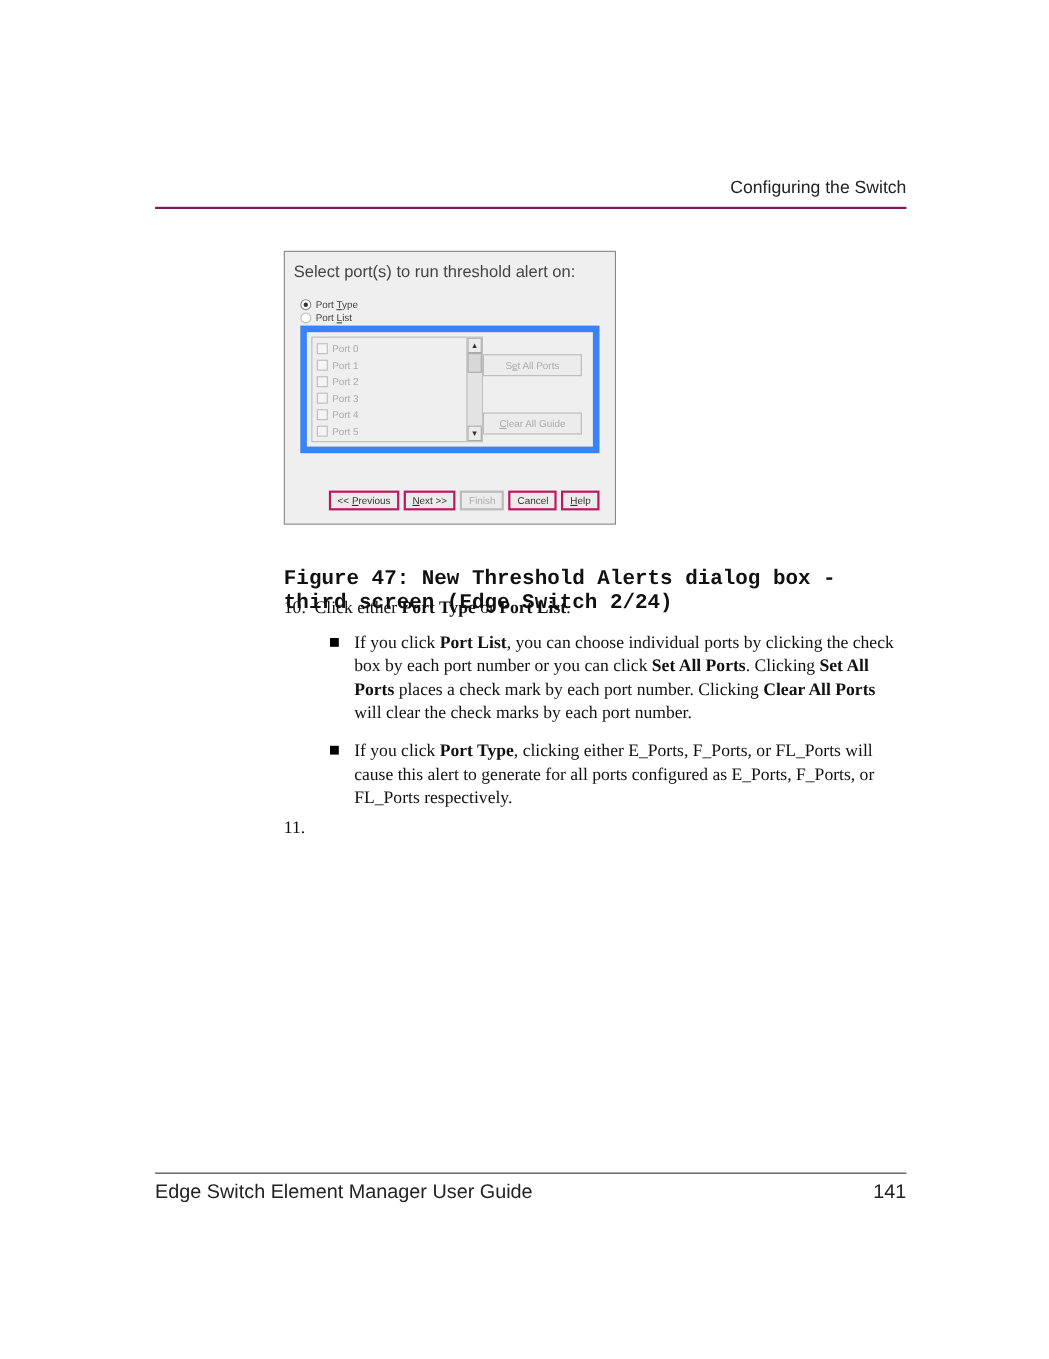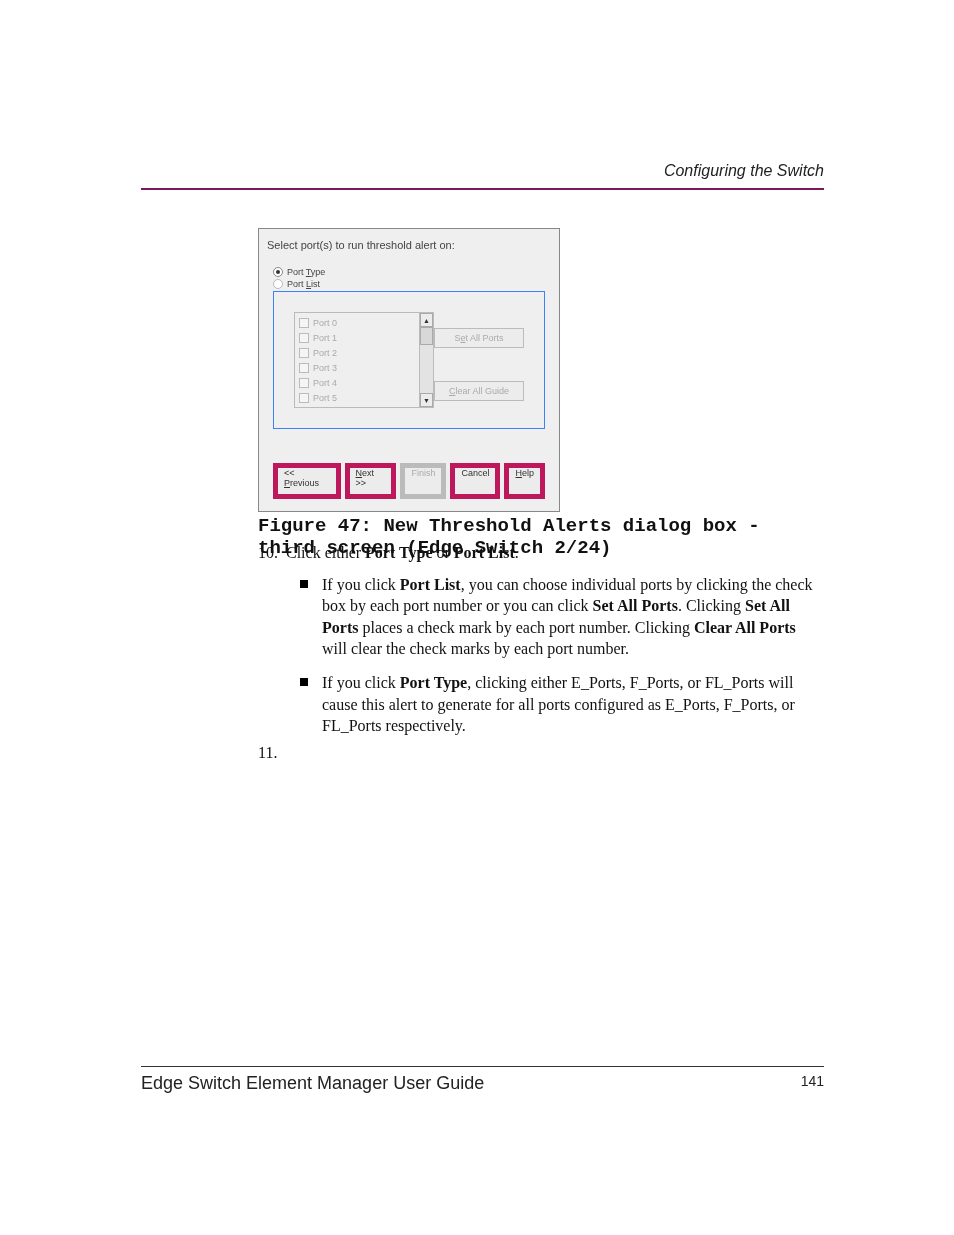--- a/index.html
+++ b/index.html
@@ -1,58 +1,58 @@
 <!DOCTYPE html>
 <html><head>
 <meta charset="utf-8">
 <style>
   * { box-sizing: border-box; margin: 0; padding: 0; }
   html, body { width: 954px; height: 1235px; background: #fff; font-family: "Times New Roman", Times, serif; }
   .page { position: relative; width: 954px; height: 1235px; }
-  .header-area { position: absolute; top: 162px; left: 141px; right: 130px; font-style: italic; }
+  .header-area { position: absolute; top: 162px; left: 141px; right: 130px; }
   .header-title { text-align: right; font-family: "Segoe UI", "Helvetica Neue", Arial, sans-serif; font-size: 16px; color: #222; font-weight: 400; }
   .purple-rule { margin-top: 8px; height: 2px; background: #7a1a5a; width: 100%; }
   .dialog { position: absolute; top: 228px; left: 258px; width: 302px; border: 1px solid #888; background: #efefef; font-family: Tahoma, Arial, sans-serif; font-size: 9px; color: #444; }
   .dialog-inner { padding: 10px 8px 6px 8px; }
-  .dialog-instruction { font-size: 11px; margin-bottom: 16px; }
+  .dialog-instruction { font-size: 15px; margin-bottom: 16px; }
   .radio-row { display: flex; align-items: center; gap: 4px; margin: 2px 0 2px 6px; }
   .radio-dot { width: 10px; height: 10px; border-radius: 50%; border: 1px solid #888; background: #fff; display: inline-flex; align-items: center; justify-content: center; }
   .radio-dot.selected::after { content: ""; width: 4px; height: 4px; border-radius: 50%; background: #333; display: block; }
   .radio-dot.disabled { border-color: #bbb; }
   .radio-label { font-size: 9px; }
   .u { text-decoration: underline; }
   .subgroup { border: 1px solid #bbb; margin: 2px 6px 6px 6px; padding: 4px 6px; background: #efefef; }
   .subgroup .radio-row { margin-left: 0; }
   .subgroup .radio-label { color: #999; }
-  .portlist-group { border: 1px solid #3b82f6; margin: 0 6px; padding: 20px; display: flex; }
+  .portlist-group { border: 6px solid #3b82f6; margin: 0 6px; padding: 4px; display: flex; }
   .portlist-left { width: 156px; border: 1px solid #bbb; background: #efefef; padding: 0; position: relative; display: flex; }
   .portlist-items { flex: 1; padding: 2px 2px; }
   .port-item { display: flex; align-items: center; gap: 4px; height: 15px; padding-left: 2px; }
   .checkbox-box { width: 10px; height: 10px; border: 1px solid #bbb; background: #f5f5f5; }
   .port-item-label { color: #aaa; font-size: 9px; }
   .scrollbar { width: 14px; background: #e3e3e3; border-left: 1px solid #bbb; display: flex; flex-direction: column; justify-content: space-between; }
   .scroll-btn { height: 14px; background: #ececec; border: 1px solid #aaa; display: flex; align-items: center; justify-content: center; font-size: 7px; color: #333; }
   .scroll-thumb { flex: 0 0 18px; background: #d8d8d8; border: 1px solid #aaa; margin: 0; }
   .scroll-track { flex: 1; }
   .portlist-right { display: flex; flex-direction: column; justify-content: space-around; gap: 18px; padding-top: 8px; }
   .dlg-btn { width: 90px; height: 20px; border: 1px solid #bbb; background: #ececec; color: #aaa; font-size: 9px; display: flex; align-items: center; justify-content: center; }
   .dialog-footer { margin-top: 30px; padding: 4px 6px 6px 6px; display: flex; justify-content: flex-end; gap: 4px; }
-  .footer-btn { height: 36px; padding: 0 6px; border: 5px solid #be185d; background: #ececec; font-size: 9px; display: flex; justify-content: center; color: #333; }
+  .footer-btn { height: 18px; padding: 0 6px; border: 2px solid #be185d; background: #ececec; font-size: 9px; display: flex; align-items: center; justify-content: center; color: #333; }
   .footer-btn.disabled { color: #aaa; border-color: #bbb; }
   .caption { position: absolute; top: 515px; left: 258px; right: 140px; font-family: Liberation Mono, monospace; font-size: 19px; font-weight: 700; color: #111; }
   .ol-item { position: absolute; left: 258px; right: 140px; font-size: 16px; line-height: 1.35; color: #111; }
   .ol-num { position: absolute; left: -28px; width: 26px; text-align: left; }
   .ol-item-inner { position: relative; }
   .bullet-list { margin-top: 10px; }
   .bullet-item { position: relative; padding-left: 36px; margin-bottom: 12px; }
   .bullet-square { position: absolute; left: 14px; top: 6px; width: 8px; height: 8px; background: #000; }
   .link { color: #1a3ea0; }
   .footer-rule { position: absolute; left: 141px; right: 130px; top: 1066px; height: 1px; background: #333; }
   .footer-left { position: absolute; left: 141px; top: 1073px; font-family: "Segoe UI", Arial, sans-serif; font-size: 18px; color: #222; }
-  .footer-right { position: absolute; right: 130px; top: 1073px; font-family: "Segoe UI", Arial, sans-serif; font-size: 14px; color: #222; }
+  .footer-right { position: absolute; right: 130px; top: 1073px; font-family: "Segoe UI", Arial, sans-serif; font-size: 18px; color: #222; }
   b { font-weight: 700; }
 </style>
 </head>
 <body>
 
 <div class="page">
   <div class="header-area">
     <div class="header-title">Configuring the Switch</div>
     <div class="purple-rule"></div>
   </div>

